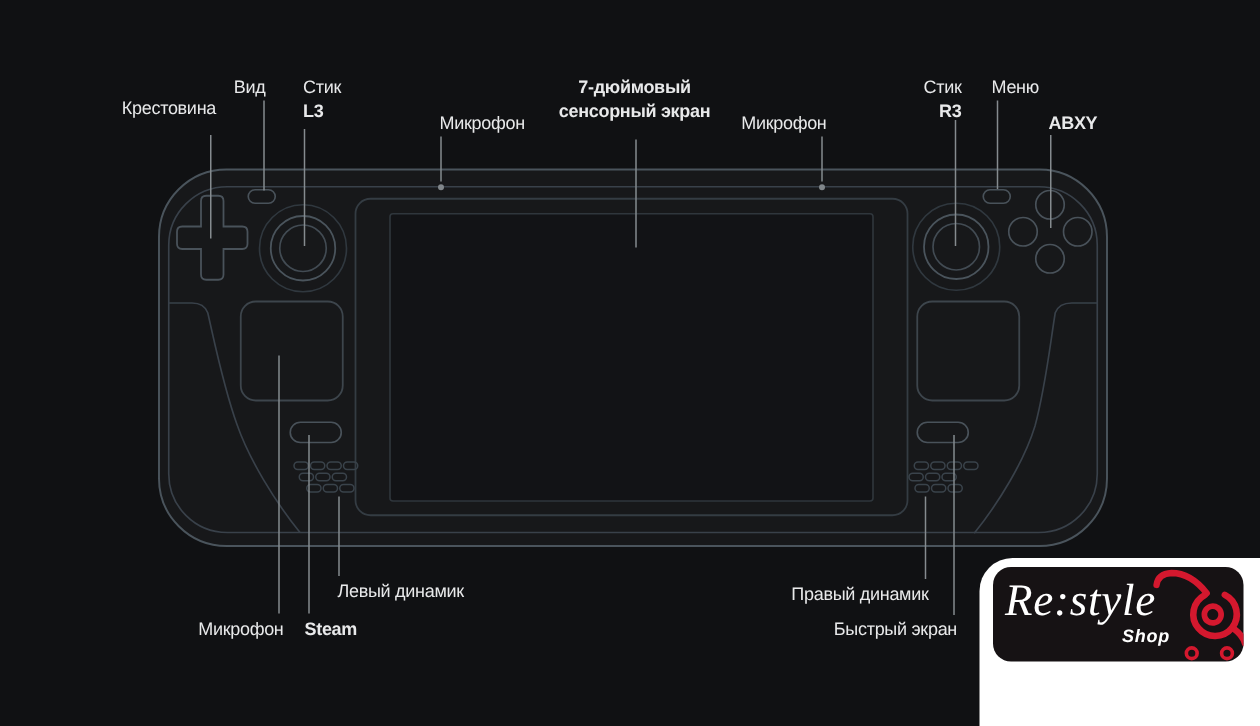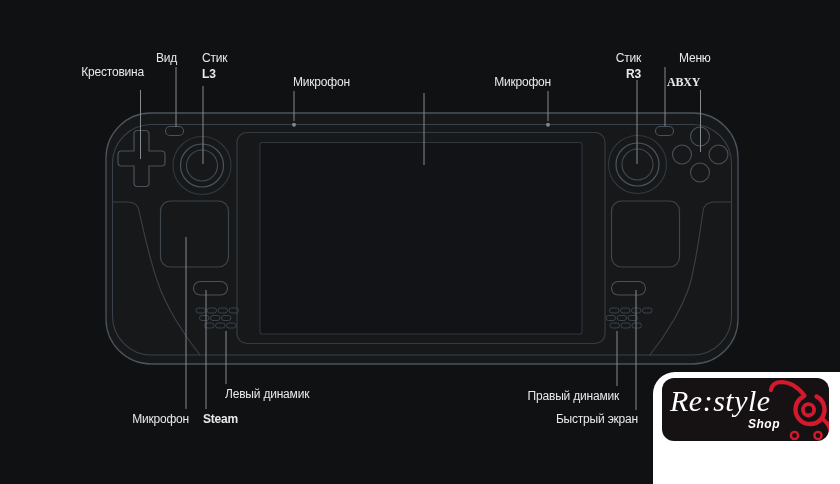--- a/index.html
+++ b/index.html
@@ -104,24 +104,25 @@
       <line x1="636" y1="290" x2="636" y2="410"></line>
     </g>
     <circle cx="294" cy="124.8" r="2" fill="#80868a"></circle>
     <circle cx="548" cy="124.8" r="2" fill="#80868a"></circle>
   </svg>
 
   <div class="lbl rgt" style="right:663px;top:50px;"><span>Вид</span></div>
   <div class="lbl" style="left:202px;top:50px;"><span>Стик</span><br><span class="b">L3</span></div>
   <div class="lbl rgt" style="right:696px;top:64px;"><span>Крестовина</span></div>
   <div class="lbl" style="left:293px;top:74px;"><span>Микрофон</span></div>
+  <div class="lbl ctr b" style="left:423px;top:50px;transform:translateX(-50%);"><span>7-дюймовый</span><br><span>сенсорный экран</span></div>
   <div class="lbl rgt" style="right:289px;top:74px;"><span>Микрофон</span></div>
   <div class="lbl rgt" style="right:199px;top:50px;"><span>Стик</span><br><span class="b">R3</span></div>
-  <div class="lbl" style="left:679px;top:50px;"><span>Меню</span></div>
-  <div class="lbl b" style="left:667px;top:74px;font-family:Liberation Serif, serif;"><span>ABXY</span></div>
+  <div class="lbl" style="left:661px;top:50px;"><span>Меню</span></div>
+  <div class="lbl b" style="left:699px;top:74px;"><span>ABXY</span></div>
   <div class="lbl" style="left:225px;top:386px;"><span>Левый динамик</span></div>
   <div class="lbl rgt" style="right:651px;top:411px;"><span>Микрофон</span></div>
   <div class="lbl b" style="left:203px;top:411px;"><span>Steam</span></div>
   <div class="lbl rgt" style="right:221px;top:388px;"><span>Правый динамик</span></div>
   <div class="lbl rgt" style="right:202px;top:411px;"><span>Быстрый экран</span></div>
 
   <div id="logo-patch">
     <div id="logo-box">
       <span id="brand1">Re:style</span>
       <span id="brand2">Shop</span>

